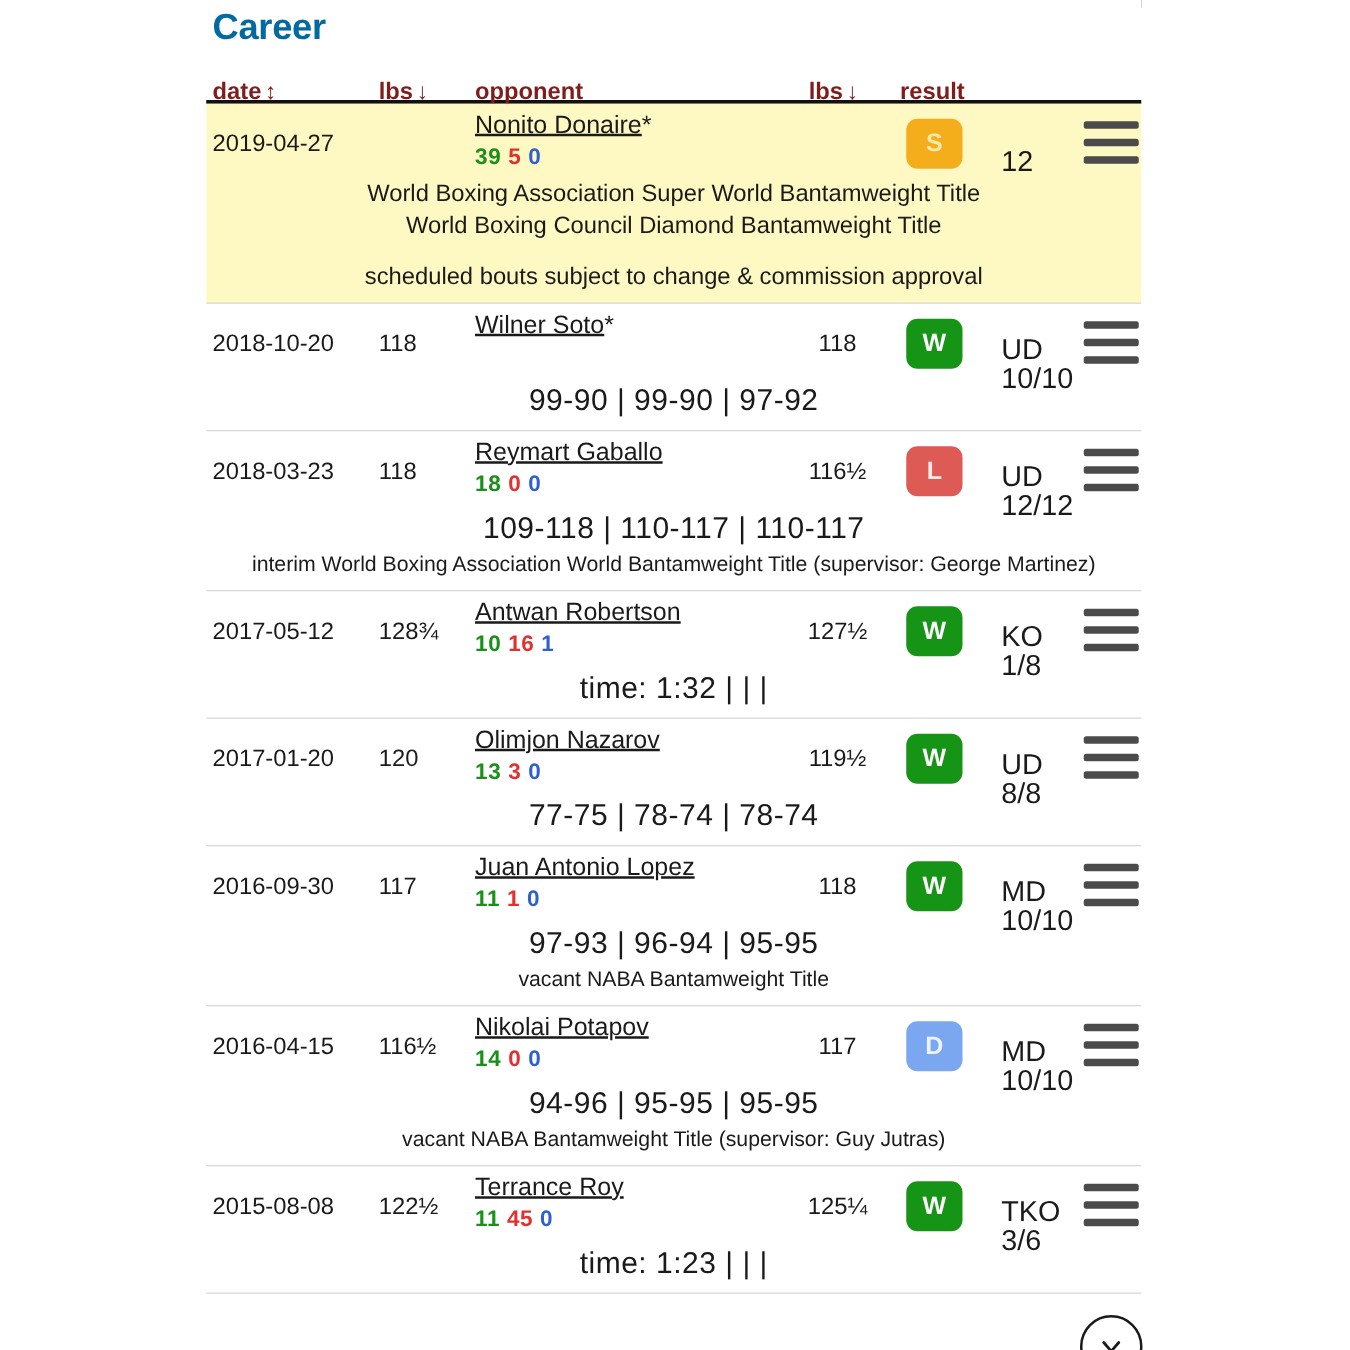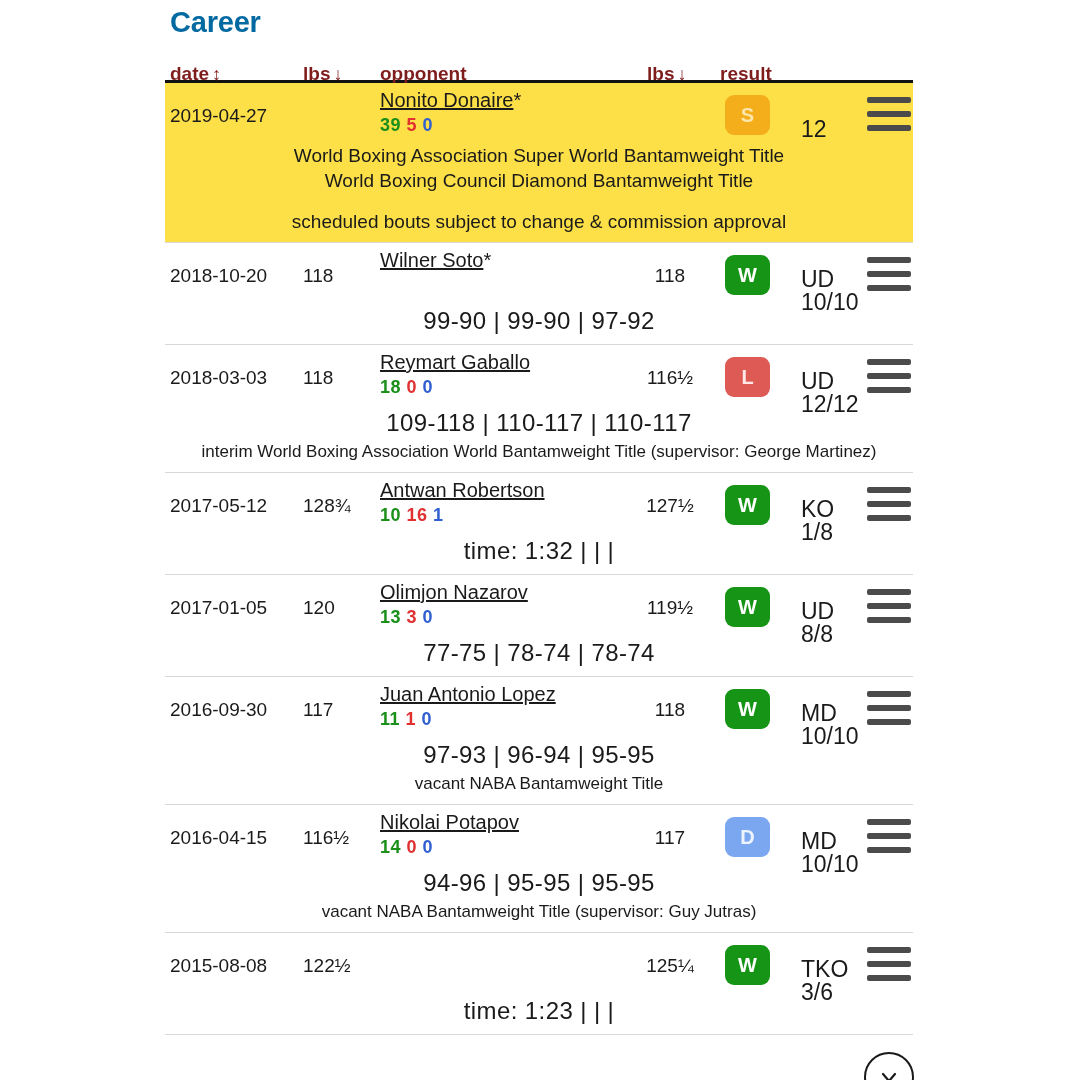--- a/index.html
+++ b/index.html
@@ -77,21 +77,21 @@
   .ch-opp  { left: 215px; }
   .ch-lbs2 { left: 482px; }
   .ch-res  { left: 555px; }
 
   
   .bout {
     position: relative;
     border-bottom: 1px solid #d8d8d8;
     padding: 6px 0 9px 0;
   }
-  .bout.highlight { background: #fde047; }
+  .bout.highlight { background: #fef9c3; }
 
   .bout-main {
     position: relative;
     min-height: 54px;
   }
 
   .cell { position: absolute; color: #1a1a1a; }
 
   .c-date {
     left: 5px; top: 16px;
@@ -286,21 +286,21 @@
             <div class="c-menu">
               <span></span>
               <span></span>
               <span></span>
             </div>
           </div>
           <div class="detail d-scores">99-90 | 99-90 | 97-92</div>
         </div>
         <div class="bout">
           <div class="bout-main">
-            <div class="cell c-date">2018-03-03</div>
+            <div class="cell c-date">2018-03-23</div>
             <div class="cell c-lbs1">118</div>
             <div class="cell c-opp">
               <div><a class="opp-name">Reymart Gaballo</a></div>
               <div class="opp-record"><span class="rec-w">18</span> <span class="rec-l">0</span> <span class="rec-d">0</span></div>
             </div>
             <div class="cell c-lbs2">116½</div>
             <div class="cell c-badge badge-L">L</div>
             <div class="cell c-result">
               <div>UD</div>
               <div>12/12</div>
@@ -331,21 +331,21 @@
             <div class="c-menu">
               <span></span>
               <span></span>
               <span></span>
             </div>
           </div>
           <div class="detail d-scores">time: 1:32 | | |</div>
         </div>
         <div class="bout">
           <div class="bout-main">
-            <div class="cell c-date">2017-01-05</div>
+            <div class="cell c-date">2017-01-20</div>
             <div class="cell c-lbs1">120</div>
             <div class="cell c-opp">
               <div><a class="opp-name">Olimjon Nazarov</a></div>
               <div class="opp-record"><span class="rec-w">13</span> <span class="rec-l">3</span> <span class="rec-d">0</span></div>
             </div>
             <div class="cell c-lbs2">119½</div>
             <div class="cell c-badge badge-W">W</div>
             <div class="cell c-result">
               <div>UD</div>
               <div>8/8</div>
@@ -401,20 +401,24 @@
               <span></span>
             </div>
           </div>
           <div class="detail d-scores">94-96 | 95-95 | 95-95</div>
           <div class="detail d-title">vacant NABA Bantamweight Title (supervisor: Guy Jutras)</div>
         </div>
         <div class="bout">
           <div class="bout-main">
             <div class="cell c-date">2015-08-08</div>
             <div class="cell c-lbs1">122½</div>
+            <div class="cell c-opp">
+              <div><a class="opp-name">Terrance Roy</a></div>
+              <div class="opp-record"><span class="rec-w">11</span> <span class="rec-l">45</span> <span class="rec-d">0</span></div>
+            </div>
             <div class="cell c-lbs2">125¼</div>
             <div class="cell c-badge badge-W">W</div>
             <div class="cell c-result">
               <div>TKO</div>
               <div>3/6</div>
             </div>
             <div class="c-menu">
               <span></span>
               <span></span>
               <span></span>

